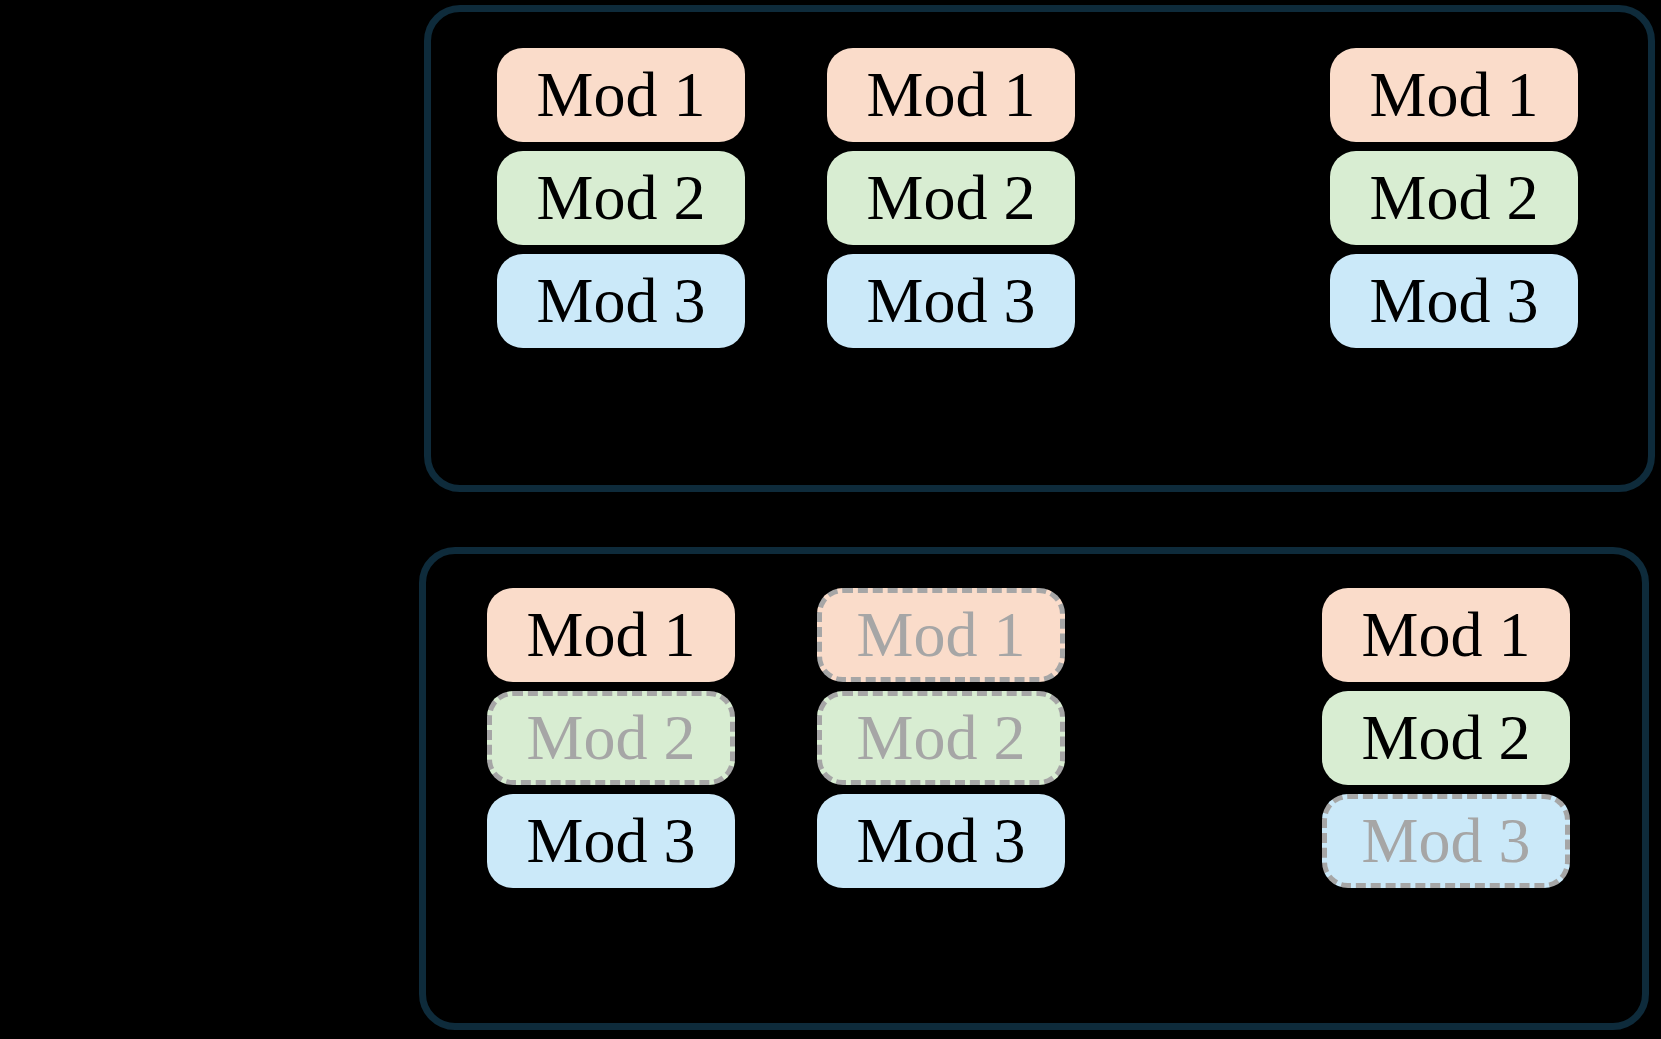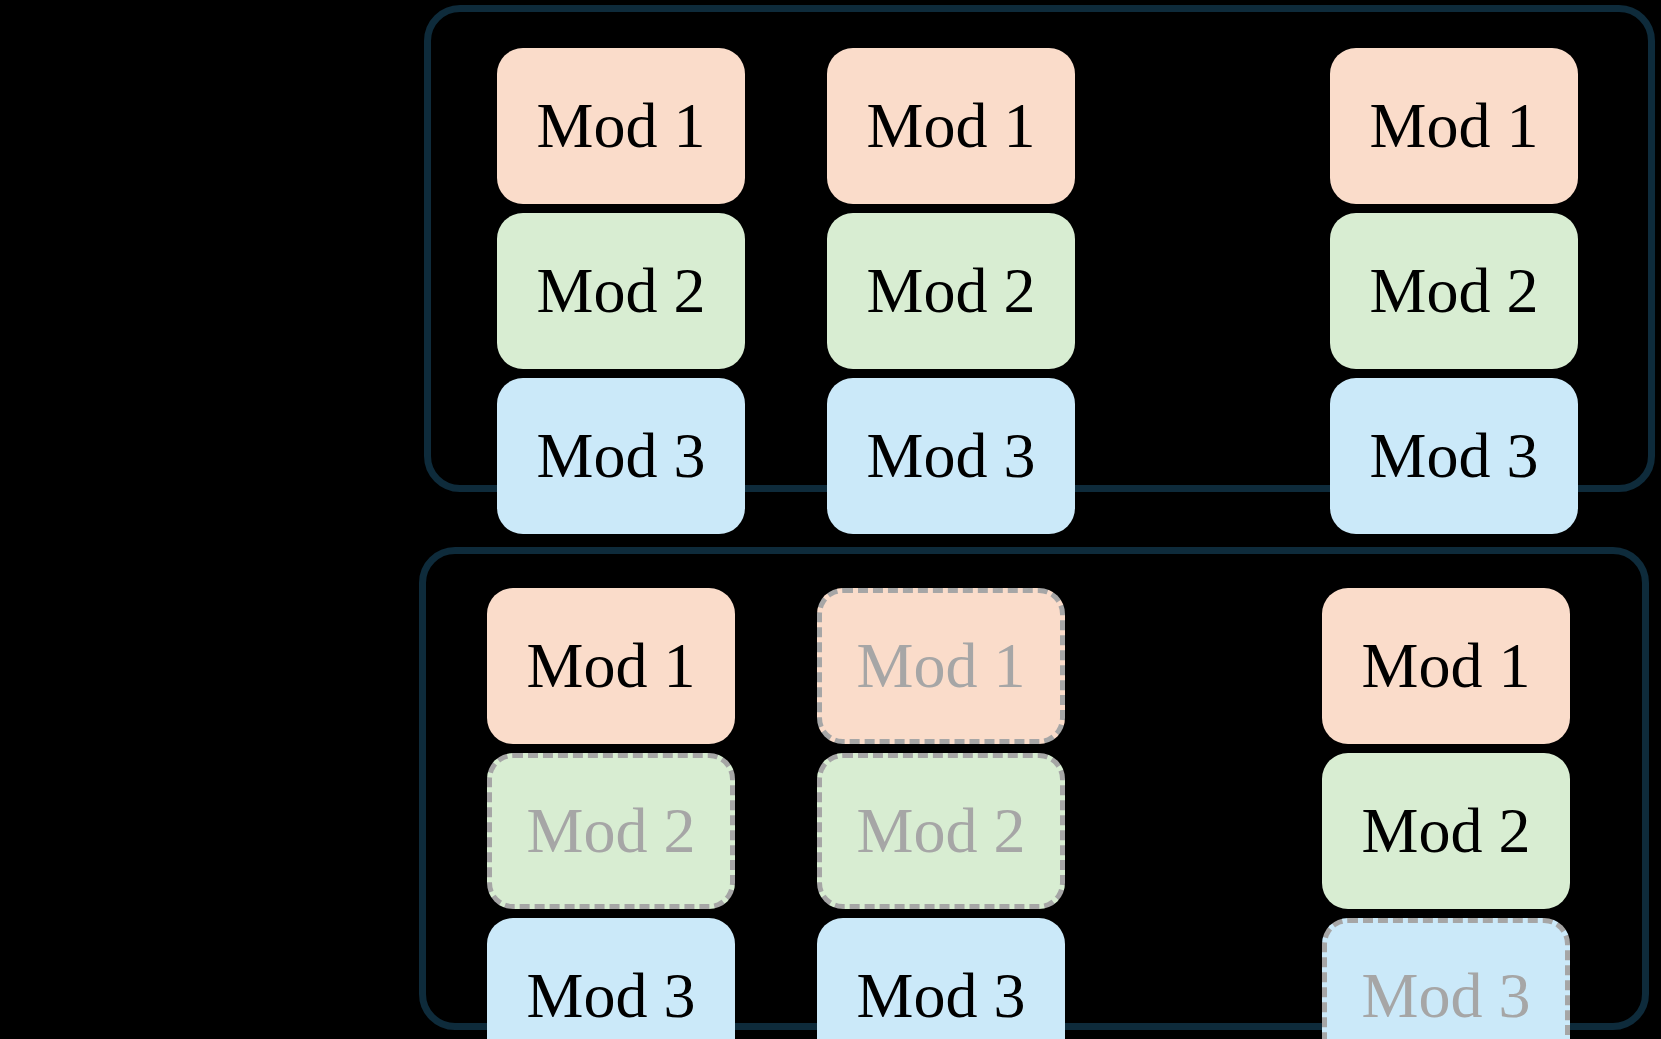--- a/index.html
+++ b/index.html
@@ -25,21 +25,21 @@
   }
   .panel-top .col{top:36px;}
   .panel-bottom .col{top:34px;}
   .panel-top .c1{left:66px;}
   .panel-top .c2{left:396px;}
   .panel-top .c3{left:899px;}
   .panel-bottom .c1{left:61px;}
   .panel-bottom .c2{left:391px;}
   .panel-bottom .c3{left:896px;}
   .module{
-    width:248px;height:156px;
+    width:248px;height:94px;
     border-radius:26px;
     box-sizing:border-box;
     display:flex;align-items:center;justify-content:center;
     font-size:64px;line-height:1;
     color:#000;
     background:#ccc;
   }
   .module[data-state="frozen"]{
     border:5px dashed #a6a6a6;
     color:#a6a6a6;

